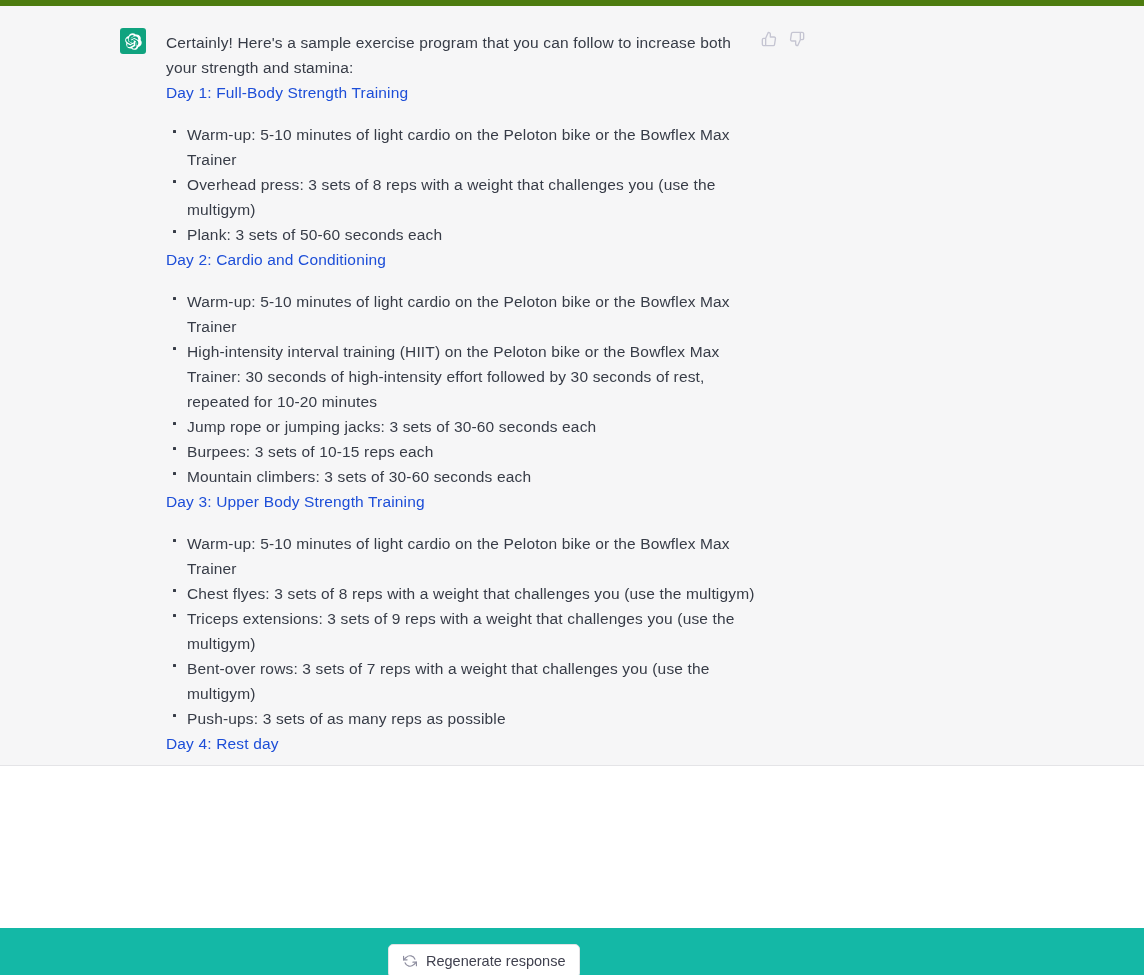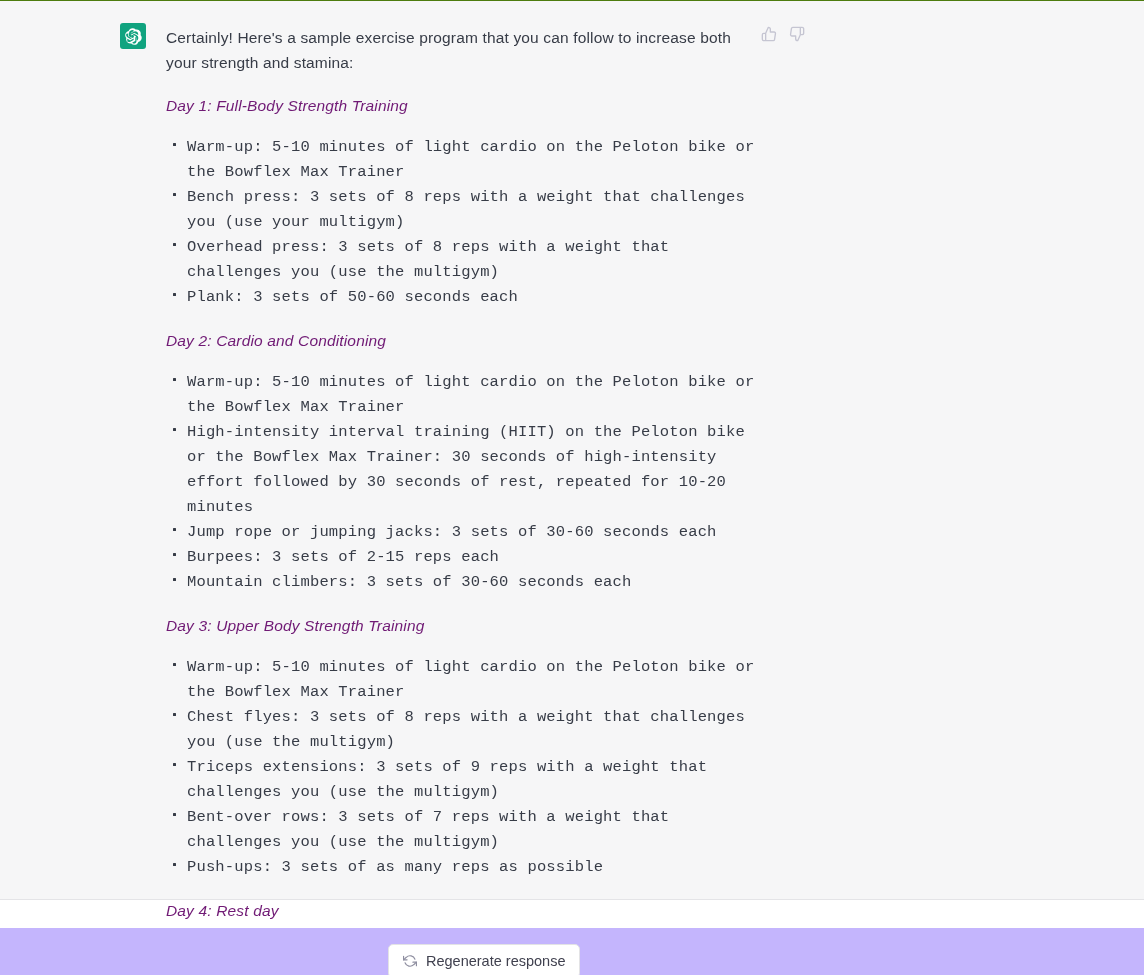--- a/index.html
+++ b/index.html
@@ -23,23 +23,23 @@
     height: 975px;
     background: #ffffff;
   }
 
   
   .message-block {
     position: absolute;
     top: 0;
     left: 0;
     width: 1144px;
-    height: 900px;
+    height: 766px;
     background: #f6f6f7;
-    border-top: 1px solid #4d7c0f;
+    border-top: 6px solid #4d7c0f;
     border-bottom: 1px solid #e4e4e7;
   }
 
   .message-inner {
     position: relative;
     width: 100%;
     height: 100%;
     padding-top: 21px;
   }
 
@@ -94,24 +94,22 @@
     line-height: 25px;
     color: #373c47;
     letter-spacing: 0.01em;
   }
 
   .para.intro { width: 595px; }
 
   .heading {
     font-size: 15.5px;
     line-height: 25px;
-    color: #701a75;
-    margin-top: 18px;
+    color: #1d4ed8;
     letter-spacing: 0.01em;
-    font-style: italic;
   }
 
   ul.bullets {
     list-style: none;
     margin-top: 17px;
     padding-left: 0;
   }
 
   ul.bullets li {
     position: relative;
@@ -127,30 +125,30 @@
     content: "";
     position: absolute;
     left: 7px;
     top: 8px;
     width: 3px;
     height: 3px;
     background: #373c47;
     border-radius: 0.5px;
   }
 
-  ul.bullets li.wide { width: 600px; font-family: Liberation Mono, monospace; }
+  ul.bullets li.wide { width: 600px; }
 
   
   .bottom-bar {
     position: absolute;
     left: 0;
     top: 928px;
     width: 1144px;
     height: 47px;
-    background: #c4b5fd;
+    background: #14b8a6;
   }
 
   .regen-btn {
     position: absolute;
     left: 388px;
     top: 16px;
     height: 34px;
     display: flex;
     align-items: center;
     gap: 9px;
@@ -208,31 +206,30 @@
         </button>
       </div>
 
       <div class="content">
 
         <p class="para intro">Certainly! Here's a sample exercise program that you can follow to increase both your strength and stamina:</p>
 
         <p class="heading">Day 1: Full-Body Strength Training</p>
         <ul class="bullets">
           <li class="wide">Warm-up: 5-10 minutes of light cardio on the Peloton bike or the Bowflex Max Trainer</li>
-          <li class="wide">Bench press: 3 sets of 8 reps with a weight that challenges you (use your multigym)</li>
           <li class="wide">Overhead press: 3 sets of 8 reps with a weight that challenges you (use the multigym)</li>
           <li class="wide">Plank: 3 sets of 50-60 seconds each</li>
         </ul>
 
         <p class="heading">Day 2: Cardio and Conditioning</p>
         <ul class="bullets">
           <li class="wide">Warm-up: 5-10 minutes of light cardio on the Peloton bike or the Bowflex Max Trainer</li>
           <li class="wide">High-intensity interval training (HIIT) on the Peloton bike or the Bowflex Max Trainer: 30 seconds of high-intensity effort followed by 30 seconds of rest, repeated for 10-20 minutes</li>
           <li class="wide">Jump rope or jumping jacks: 3 sets of 30-60 seconds each</li>
-          <li class="wide">Burpees: 3 sets of 2-15 reps each</li>
+          <li class="wide">Burpees: 3 sets of 10-15 reps each</li>
           <li class="wide">Mountain climbers: 3 sets of 30-60 seconds each</li>
         </ul>
 
         <p class="heading">Day 3: Upper Body Strength Training</p>
         <ul class="bullets">
           <li class="wide">Warm-up: 5-10 minutes of light cardio on the Peloton bike or the Bowflex Max Trainer</li>
           <li class="wide">Chest flyes: 3 sets of 8 reps with a weight that challenges you (use the multigym)</li>
           <li class="wide">Triceps extensions: 3 sets of 9 reps with a weight that challenges you (use the multigym)</li>
           <li class="wide">Bent-over rows: 3 sets of 7 reps with a weight that challenges you (use the multigym)</li>
           <li class="wide">Push-ups: 3 sets of as many reps as possible</li>

